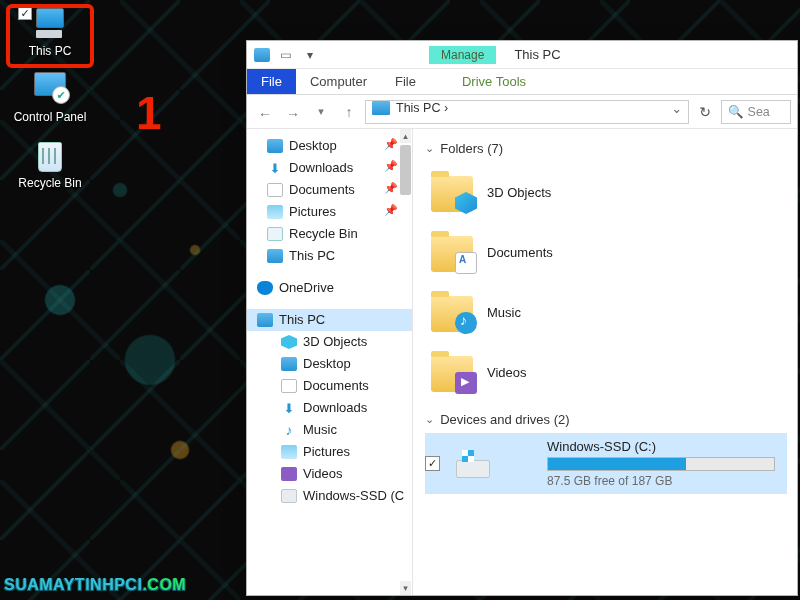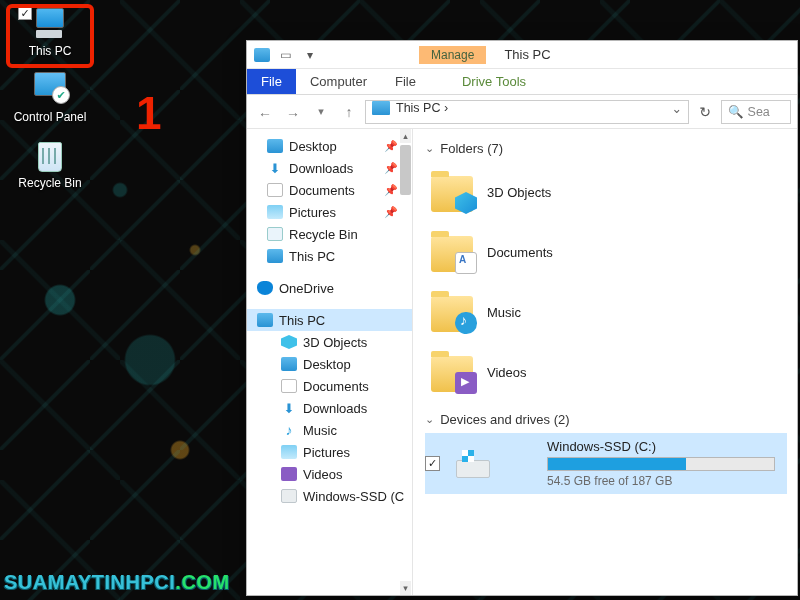--- a/index.html
+++ b/index.html
@@ -60,37 +60,37 @@
 
 
 .callout { position: absolute; border: 4px solid #e20; border-radius: 6px; pointer-events: none; }
 .callout-1 { top: 4px; left: 6px; width: 88px; height: 64px; }
 .callout-2 { top: 498px; left: 446px; width: 332px; height: 58px; }
 .big-num { position: absolute; color: #e20; font-size: 46px; font-weight: 700; font-family: Arial, sans-serif; pointer-events: none; }
 .big-num-1 { top: 86px; left: 136px; }
 .big-num-2 { top: 418px; left: 742px; }
 
 
-.watermark { position: absolute; bottom: 6px; left: 4px; font-size: 20px; font-weight: 800; letter-spacing: .5px;
+.watermark { position: absolute; bottom: 6px; left: 4px; font-size: 16px; font-weight: 800; letter-spacing: .5px;
   color: #37c1d8; font-family: Impact, Arial Black, sans-serif;
   text-shadow: 1px 1px 0 #0a5c6a, -1px 1px 0 #0a5c6a; pointer-events: none;
 }
 .watermark span.alt { color: #26e26b; }
 
 
 .explorer {
   position: absolute; top: 40px; left: 246px; width: 552px; height: 556px;
   background: #fff; border: 1px solid #b6b6b6; box-shadow: 0 6px 20px rgba(0,0,0,.4);
 }
 
 
 .titlebar { height: 28px; display: flex; align-items: center; padding: 0 6px; border-bottom: 1px solid #e6e6e6; }
 .qat { display: flex; gap: 6px; align-items: center; }
 .qat .q { width: 18px; height: 18px; display: flex; align-items: center; justify-content: center; font-size: 12px; color: #555; }
-.title-context { margin-left: 10px; padding: 2px 12px; background: #fdba74; color: #44633f; font-size: 12px; }
+.title-context { margin-left: 20px; padding: 2px 12px; background: #5eead4; color: #44633f; font-size: 12px; }
 .title-text { margin-left: 18px; font-size: 13px; color: #333; }
 
 .ribbon-tabs { height: 26px; display: flex; align-items: stretch; border-bottom: 1px solid #dadada; }
 .rtab { padding: 4px 14px; font-size: 13px; color: #444; display: flex; align-items: center; cursor: pointer; }
 .rtab.file { background: #1d4ed8; color: #fff; }
 .rtab.tools { color: #5a8a3a; }
 
 
 .navbar { height: 34px; display: flex; align-items: center; gap: 4px; padding: 0 6px; border-bottom: 1px solid #e5e5e5; }
 .navbtn { width: 24px; height: 24px; display: flex; align-items: center; justify-content: center; color: #777; font-size: 14px; cursor: pointer; border-radius: 2px; }
@@ -99,21 +99,21 @@
 .addr .dd { margin-left: auto; color: #666; cursor: pointer; }
 .refresh { width: 24px; font-size: 14px; color: #555; text-align: center; cursor: pointer; }
 .search { width: 70px; height: 24px; border: 1px solid #ccc; display: flex; align-items: center; padding: 0 6px; font-size: 12.5px; color: #888; gap: 4px; cursor: text; }
 
 
 .ebody { display: flex; height: calc(100% - 28px - 26px - 34px); }
 .navpane { width: 166px; border-right: 1px solid #e5e5e5; overflow-y: auto; padding: 6px 0 6px 0; position: relative; }
 .np-scroll-thumb { position: absolute; right: 1px; top: 4px; width: 11px; height: 50px; background: #c8c8c8; border-radius: 2px; }
 .np-scroll-btn { position: absolute; right: 1px; width: 11px; height: 14px; background: #f0f0f0; display:flex; align-items:center; justify-content:center; font-size:9px; color:#666; }
 
-.np-item { display: flex; align-items: center; gap: 6px; padding: 3px 6px 3px 20px; font-size: 13px; color: #222; cursor: pointer; white-space: nowrap; }
+.np-item { display: flex; align-items: flex-start; gap: 6px; padding: 3px 6px 3px 20px; font-size: 13px; color: #222; cursor: pointer; white-space: nowrap; }
 .np-item.sel { background: #cde8ff; }
 .np-item .pin { margin-left: auto; color: #777; font-size: 11px; padding-right: 8px; }
 .np-item.child { padding-left: 34px; }
 .np-group { padding-left: 10px; }
 .np-sep { height: 10px; }
 .np-ico { width: 16px; height: 16px; display: inline-flex; align-items: center; justify-content: center; font-size: 13px; }
 
 
 .content { flex: 1; overflow-y: auto; padding: 8px 0 0 12px; font-size: 13px; }
 .grp-head { display: flex; align-items: center; gap: 6px; color: #333; padding: 4px 0 6px; cursor: pointer; }
@@ -375,19 +375,19 @@
       </div>
 
       <div class="drive">
         <div class="chk">✓</div>
         <div class="drive-ico"></div>
         <div class="drive-info">
           <div class="drive-name">Windows-SSD (C:)</div>
           <div class="drive-bar">
             <div class="drive-fill" id="drive-fill" style="width: 61%;"></div>
           </div>
-          <div class="drive-sub">54.5 GB free of 187 GB</div>
+          <div class="drive-sub">87.5 GB free of 187 GB</div>
         </div>
       </div>
     </div>
 
   </div>
 </div>
 
 </body></html>

